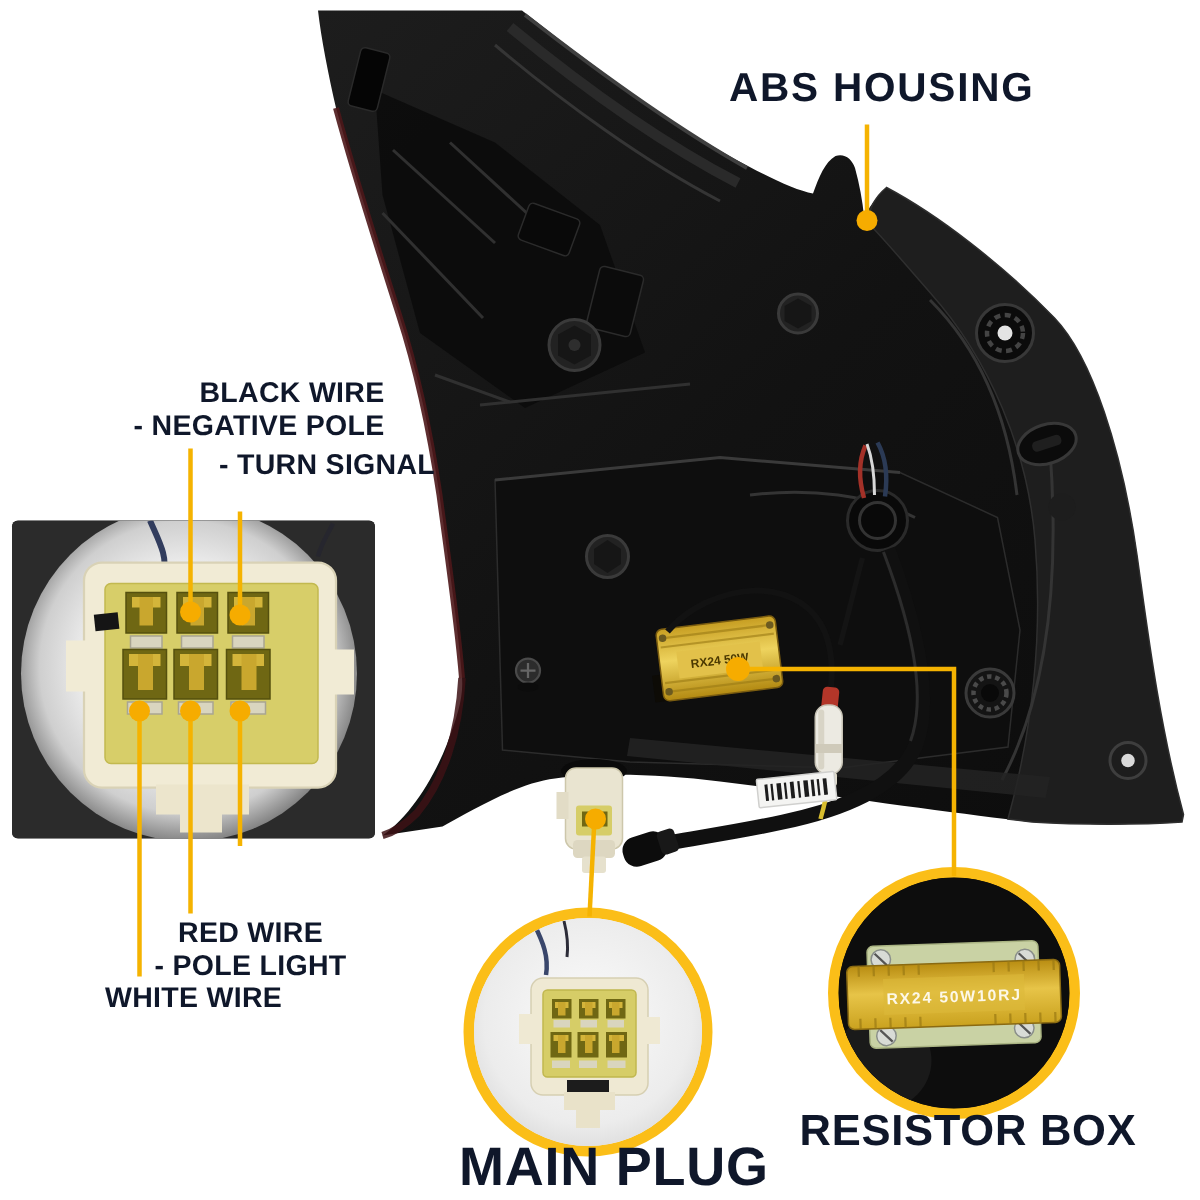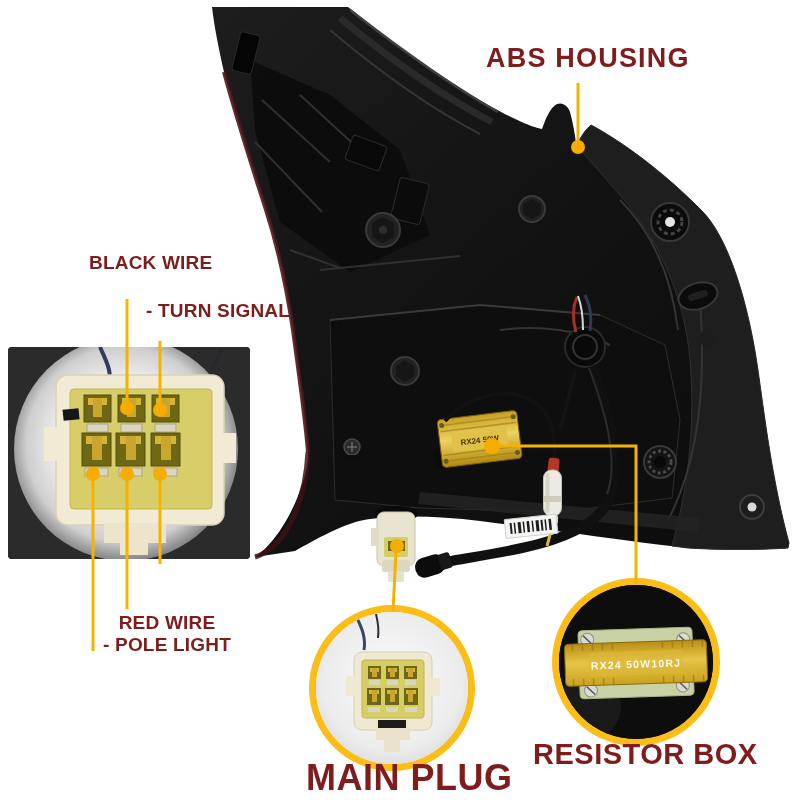--- a/index.html
+++ b/index.html
@@ -1,21 +1,21 @@
 <!DOCTYPE html>
 <html><head>
 <meta charset="utf-8">
 <style>
   html,body{margin:0;padding:0;background:#ffffff;}
   #stage{position:relative;width:800px;height:800px;background:#fff;overflow:hidden;
          font-family:"Liberation Sans",sans-serif;}
   svg{display:block}
   .layer{position:absolute;left:0;top:0;}
   
-  .lbl{position:absolute;font-weight:bold;color:#7f1d1d;font-size:19px;line-height:21.5px;
+  .lbl{position:absolute;font-weight:bold;color:#0f172a;font-size:19px;line-height:21.5px;
        letter-spacing:.2px;white-space:nowrap;z-index:40;}
   #lbl-abs{left:486px;top:48px;font-size:27px;letter-spacing:1.2px;}
   #lbl-black{left:89px;top:252px;text-align:right;}
   #lbl-yellow{left:146px;top:300px;}
   #lbl-green{left:143px;top:566px;}
   #lbl-red{left:103px;top:612px;text-align:center;}
   #lbl-white{left:70px;top:655px;}
   #lbl-mainplug{left:306px;top:767px;width:172px;text-align:center;font-size:36px;letter-spacing:.5px;}
   #lbl-resistor{left:533px;top:744px;width:204px;text-align:left;font-size:29px;letter-spacing:.5px;}
   
@@ -357,32 +357,34 @@
       <circle cx="160" cy="474" r="7"></circle>
       <circle cx="397" cy="546" r="7"></circle>
       <circle cx="492" cy="446" r="8"></circle>
     </g>
   </svg>
 
   <div class="lbl" id="lbl-abs">ABS HOUSING</div>
 
   <div class="lbl" id="lbl-black">
     <div>BLACK WIRE</div>
+    <div>- NEGATIVE POLE</div>
   </div>
 
   <div class="lbl" id="lbl-yellow">
     <div>- TURN SIGNAL</div>
   </div>
 
 
   <div class="lbl" id="lbl-red">
     <div>RED WIRE</div>
     <div>- POLE LIGHT</div>
   </div>
 
   <div class="lbl" id="lbl-white">
+    <div>WHITE WIRE</div>
   </div>
 
   <div class="lbl" id="lbl-mainplug">MAIN PLUG</div>
 
   <div class="lbl" id="lbl-resistor">RESISTOR BOX</div>
 
 </div>
 
 </body></html>

